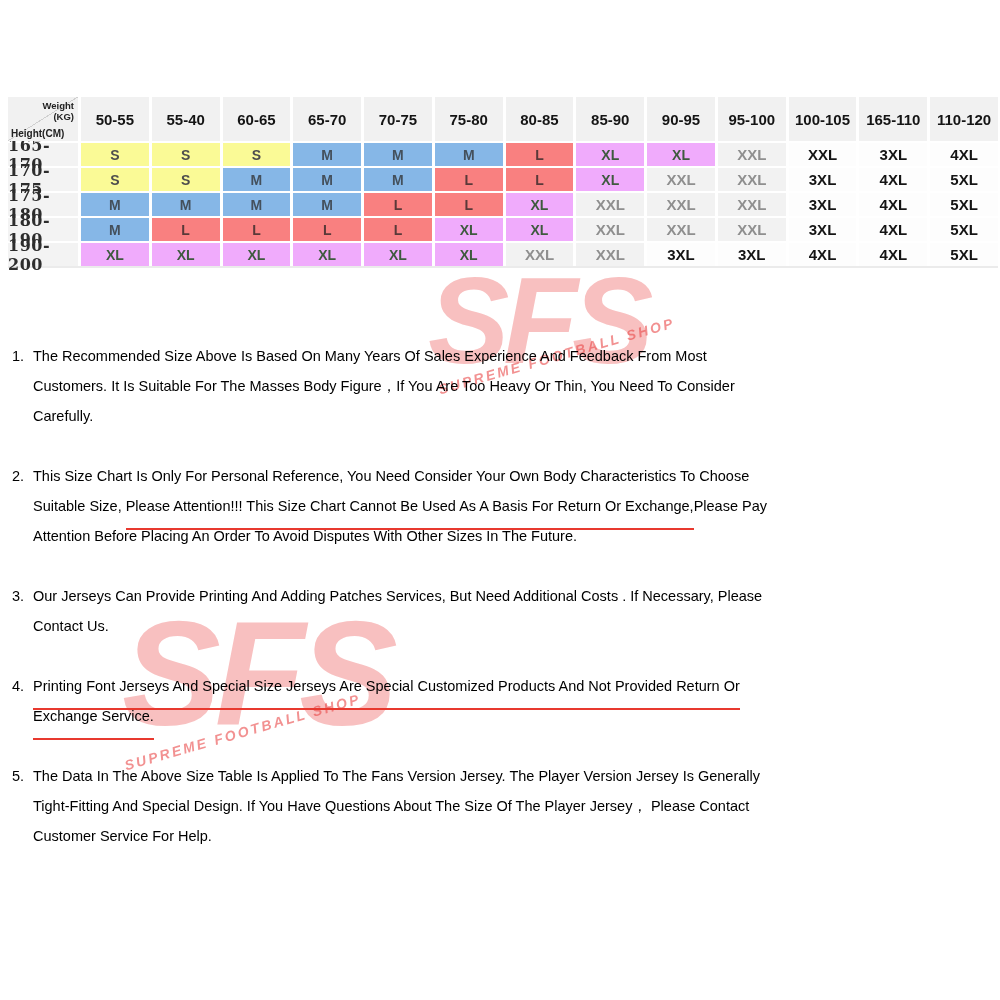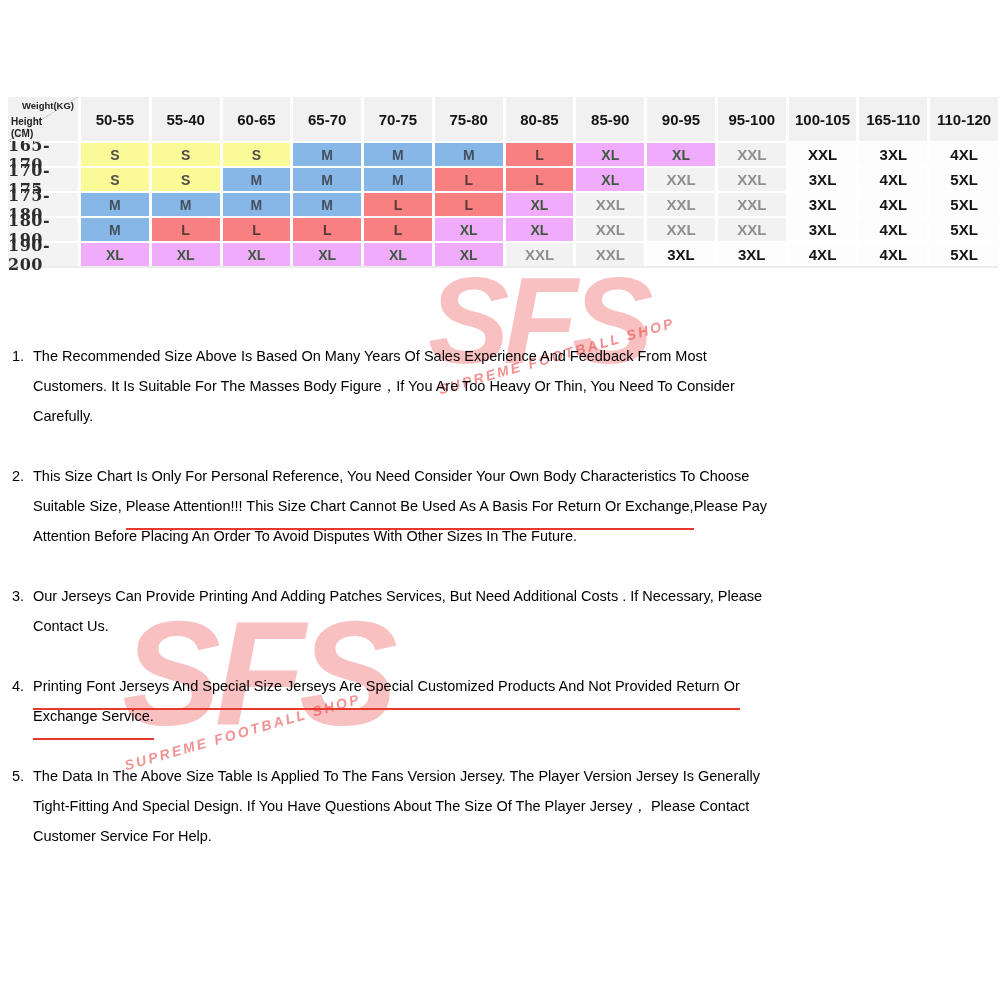--- a/index.html
+++ b/index.html
@@ -10,23 +10,23 @@
   .size-table{position:absolute;left:8px;top:97px;width:990px;z-index:1;}
   .title-row{height:26px;background:#f1f1f1;position:relative;margin-bottom:3px;}
   .title{position:absolute;left:0;top:0;width:795px;text-align:center;font-size:18px;
          font-weight:bold;color:#0f0f0f;line-height:27px;letter-spacing:.5px;}
   .header-row{display:flex;gap:3px;height:44px;margin-bottom:2px;}
   .cell{flex:1;display:flex;align-items:center;justify-content:center;}
   .hcell{background:#f1f1f1;font-weight:bold;font-size:15px;color:#141414;}
   .corner{flex:0 0 70px;position:relative;background-color:#f1f1f1;
     background-image:linear-gradient(to bottom right,transparent 49.2%,#cfcfcf 49.2%,#cfcfcf 50.4%,transparent 50.4%);}
   .corner-weight{position:absolute;top:3px;right:4px;text-align:right;font-size:9.5px;
-                 font-weight:bold;color:#222;line-height:1.2;display:flex;flex-direction:row;}
+                 font-weight:bold;color:#222;line-height:1.2;display:flex;flex-direction:column;}
   .corner-height{position:absolute;bottom:2px;left:3px;text-align:left;font-size:10px;
-                 font-weight:bold;color:#222;line-height:1.15;display:flex;flex-direction:column;}
+                 font-weight:bold;color:#222;line-height:1.15;display:flex;flex-direction:row;}
   .mono{font-family:Liberation Sans, sans-serif;font-weight:bold;}
   .data-row{display:flex;gap:3px;height:23px;margin-bottom:2px;}
   .label-cell{flex:0 0 70px;background:#f3f3f3;font-weight:bold;font-size:16px;color:#2d2d2d;
               font-family:"DejaVu Serif","Liberation Serif",serif;letter-spacing:.5px;}
   .rows-wrap{box-shadow:0 2px 0 rgba(0,0,0,0.08);}
   .c-y{background:#FAFA96;color:#4d4d4d;font-weight:bold;font-size:14px;}
   .c-b{background:#86B7E7;color:#44505c;font-weight:bold;font-size:14px;}
   .c-r{background:#F98080;color:#5a3939;font-weight:bold;font-size:14px;}
   .c-g{background:#f0abfc;color:#3e5a3e;font-weight:bold;font-size:14px;}
   .c-gray{background:#f2f2f2;color:#8f8f8f;font-weight:bold;font-size:15px;}

